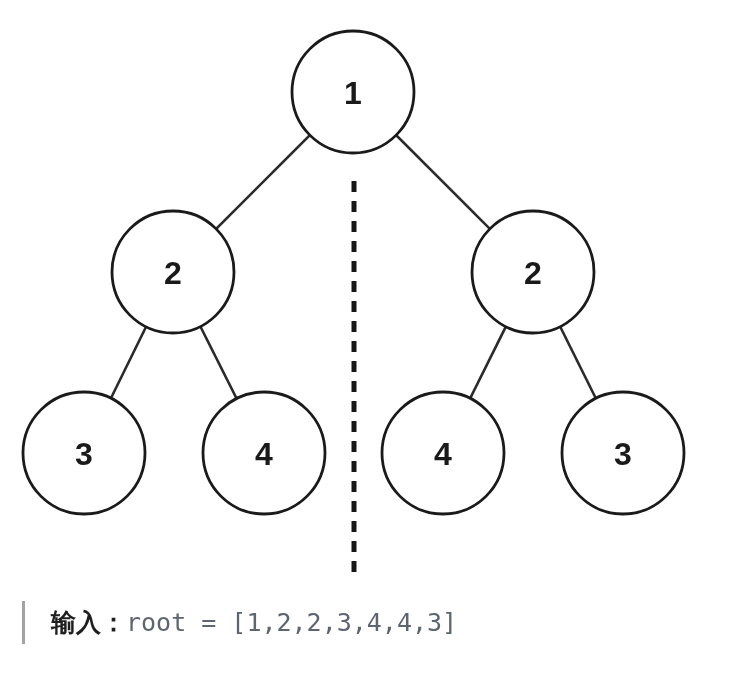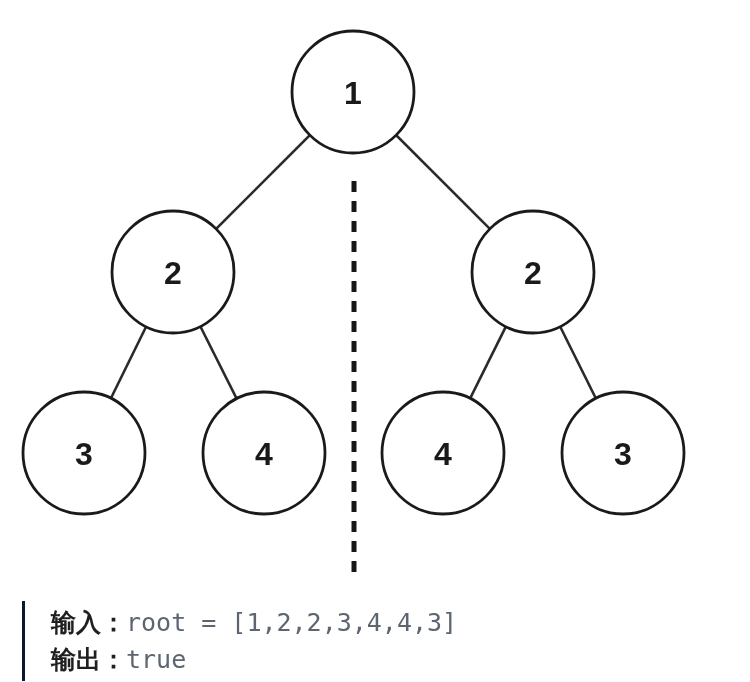--- a/index.html
+++ b/index.html
@@ -23,21 +23,21 @@
   .node-label {
     font-family: "Liberation Sans", sans-serif;
     font-weight: bold;
     font-size: 32px;
     fill: #1a1a1a;
   }
   .example-block {
     position: absolute;
     left: 22px;
     top: 601px;
-    border-left: 3px solid #0f172a;
+    border-left: 3px solid #a3a3a3;
     padding: 3px 0 3px 26px;
   }
   .example-line {
     font-size: 25px;
     line-height: 36px;
     white-space: pre;
   }
   .io-label {
     font-family: "Liberation Sans", sans-serif;
     font-weight: bold;
@@ -91,14 +91,13 @@
       <circle cx="623" cy="453" r="61" fill="#ffffff" stroke="#1a1a1a" stroke-width="2.8"></circle>
       <text class="node-label" x="623" y="465" text-anchor="middle">3</text>
     </g>
   </g>
 
   <line x1="354" y1="181" x2="354" y2="573" stroke="#161616" stroke-width="5" stroke-dasharray="11 9"></line>
 </svg>
 
 <div class="example-block">
   <div class="example-line"><span class="io-label">输入：</span><span class="io-code">root = [1,2,2,3,4,4,3]</span></div>
-  <div class="example-line"><span class="io-label">输出：</span><span class="io-code">true</span></div>
 </div>
 
 </body></html>

